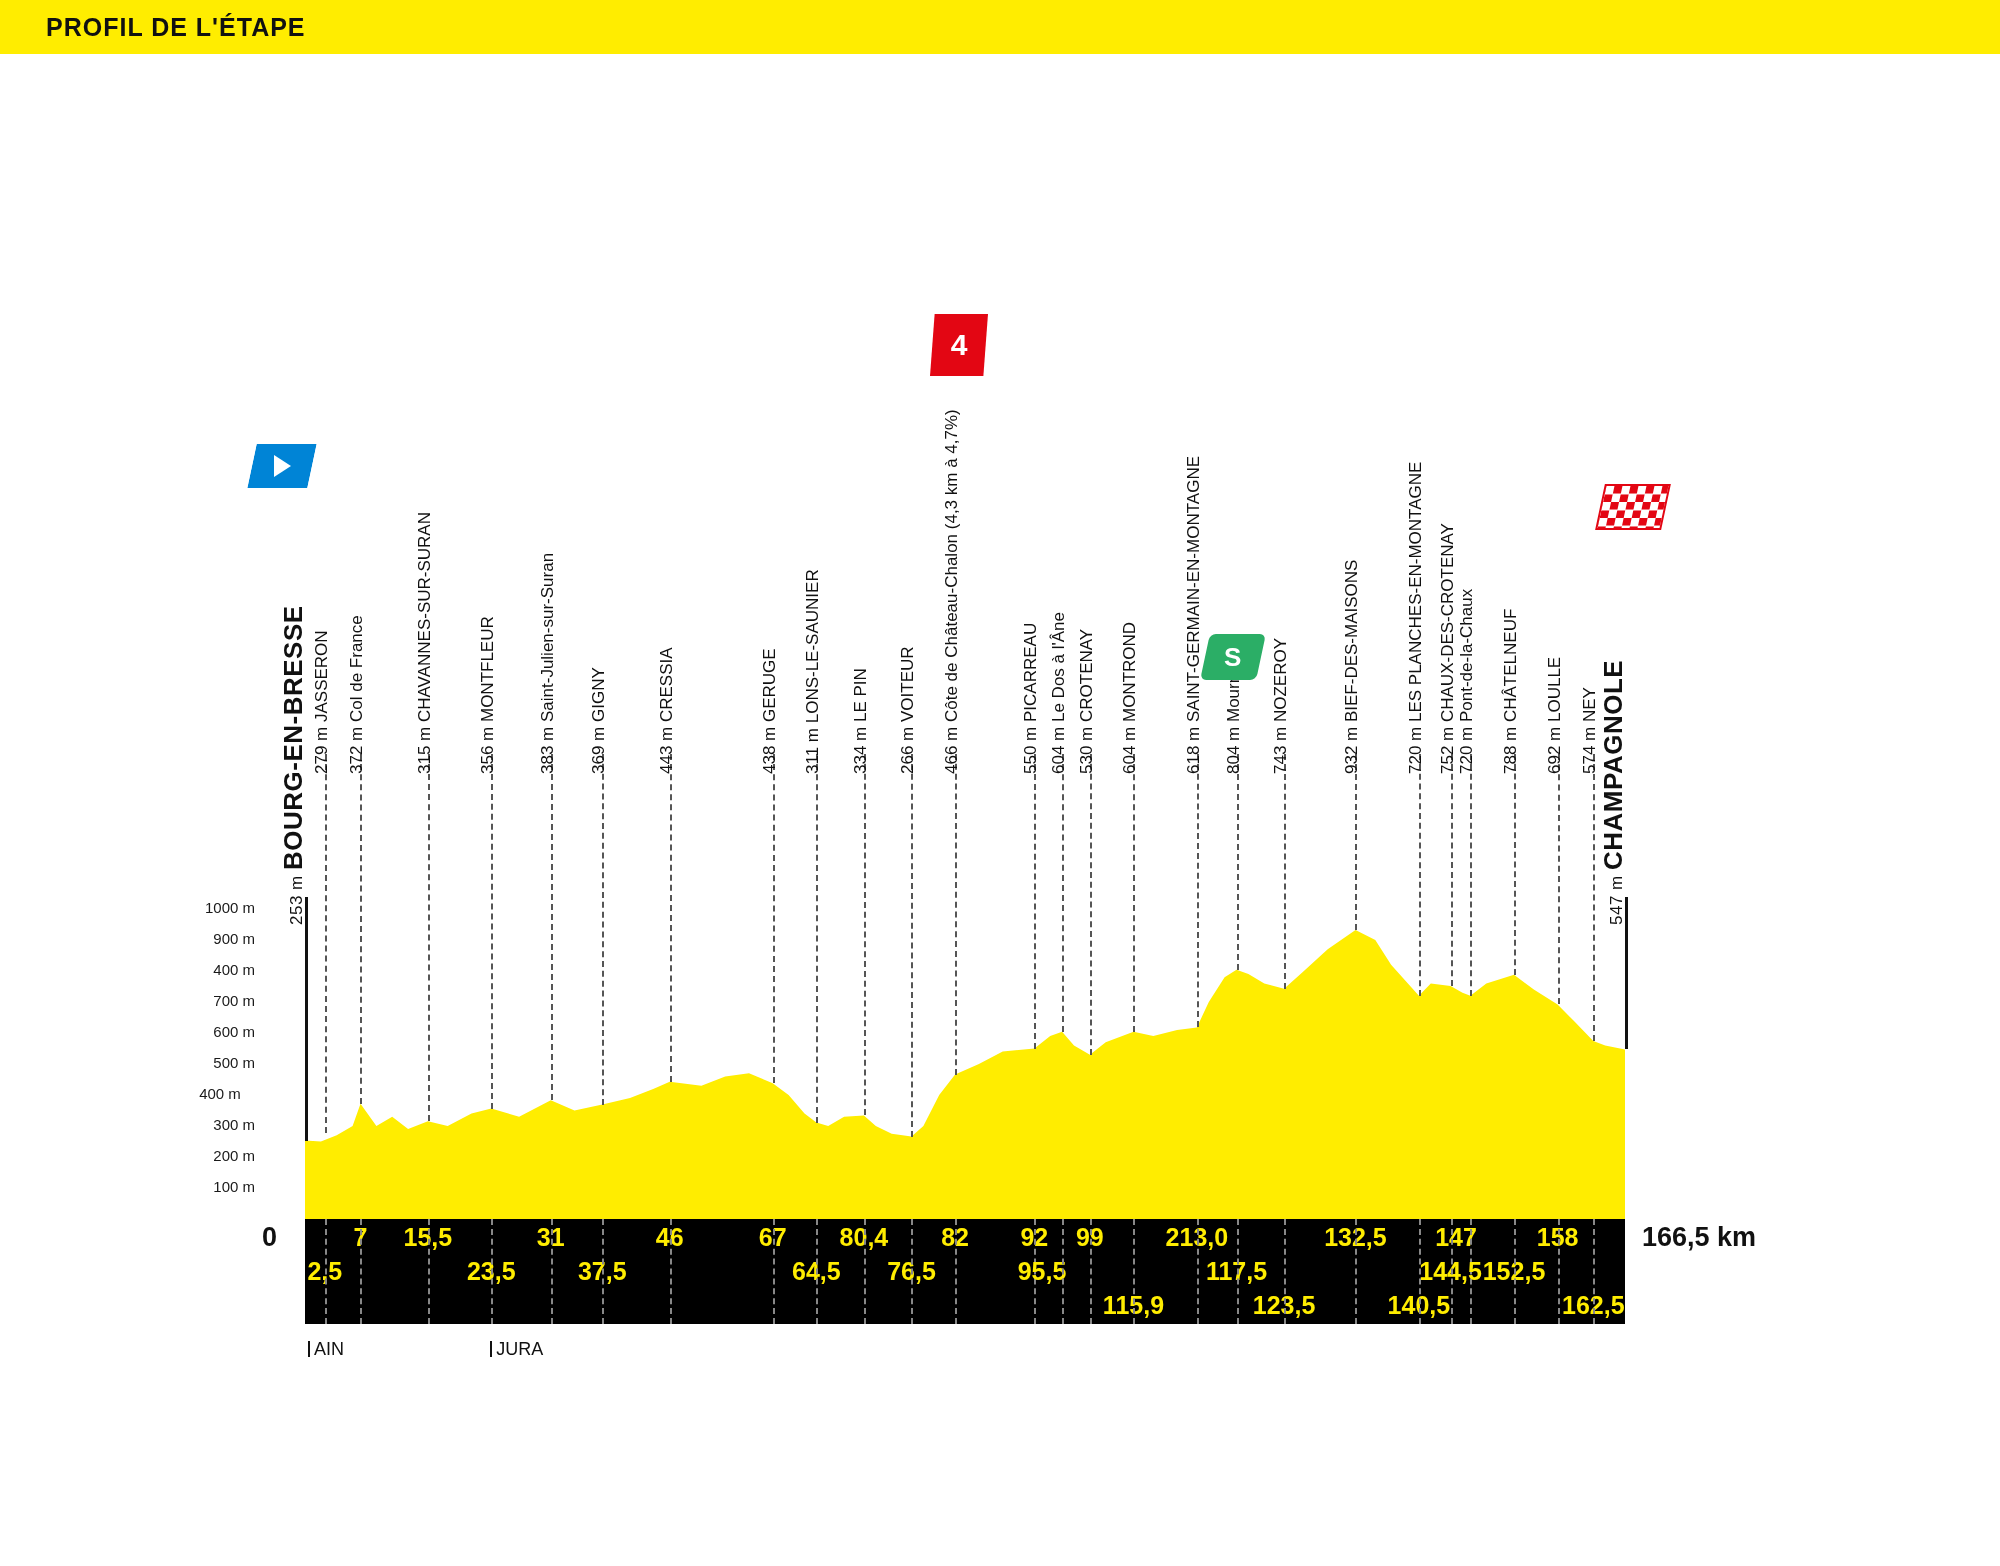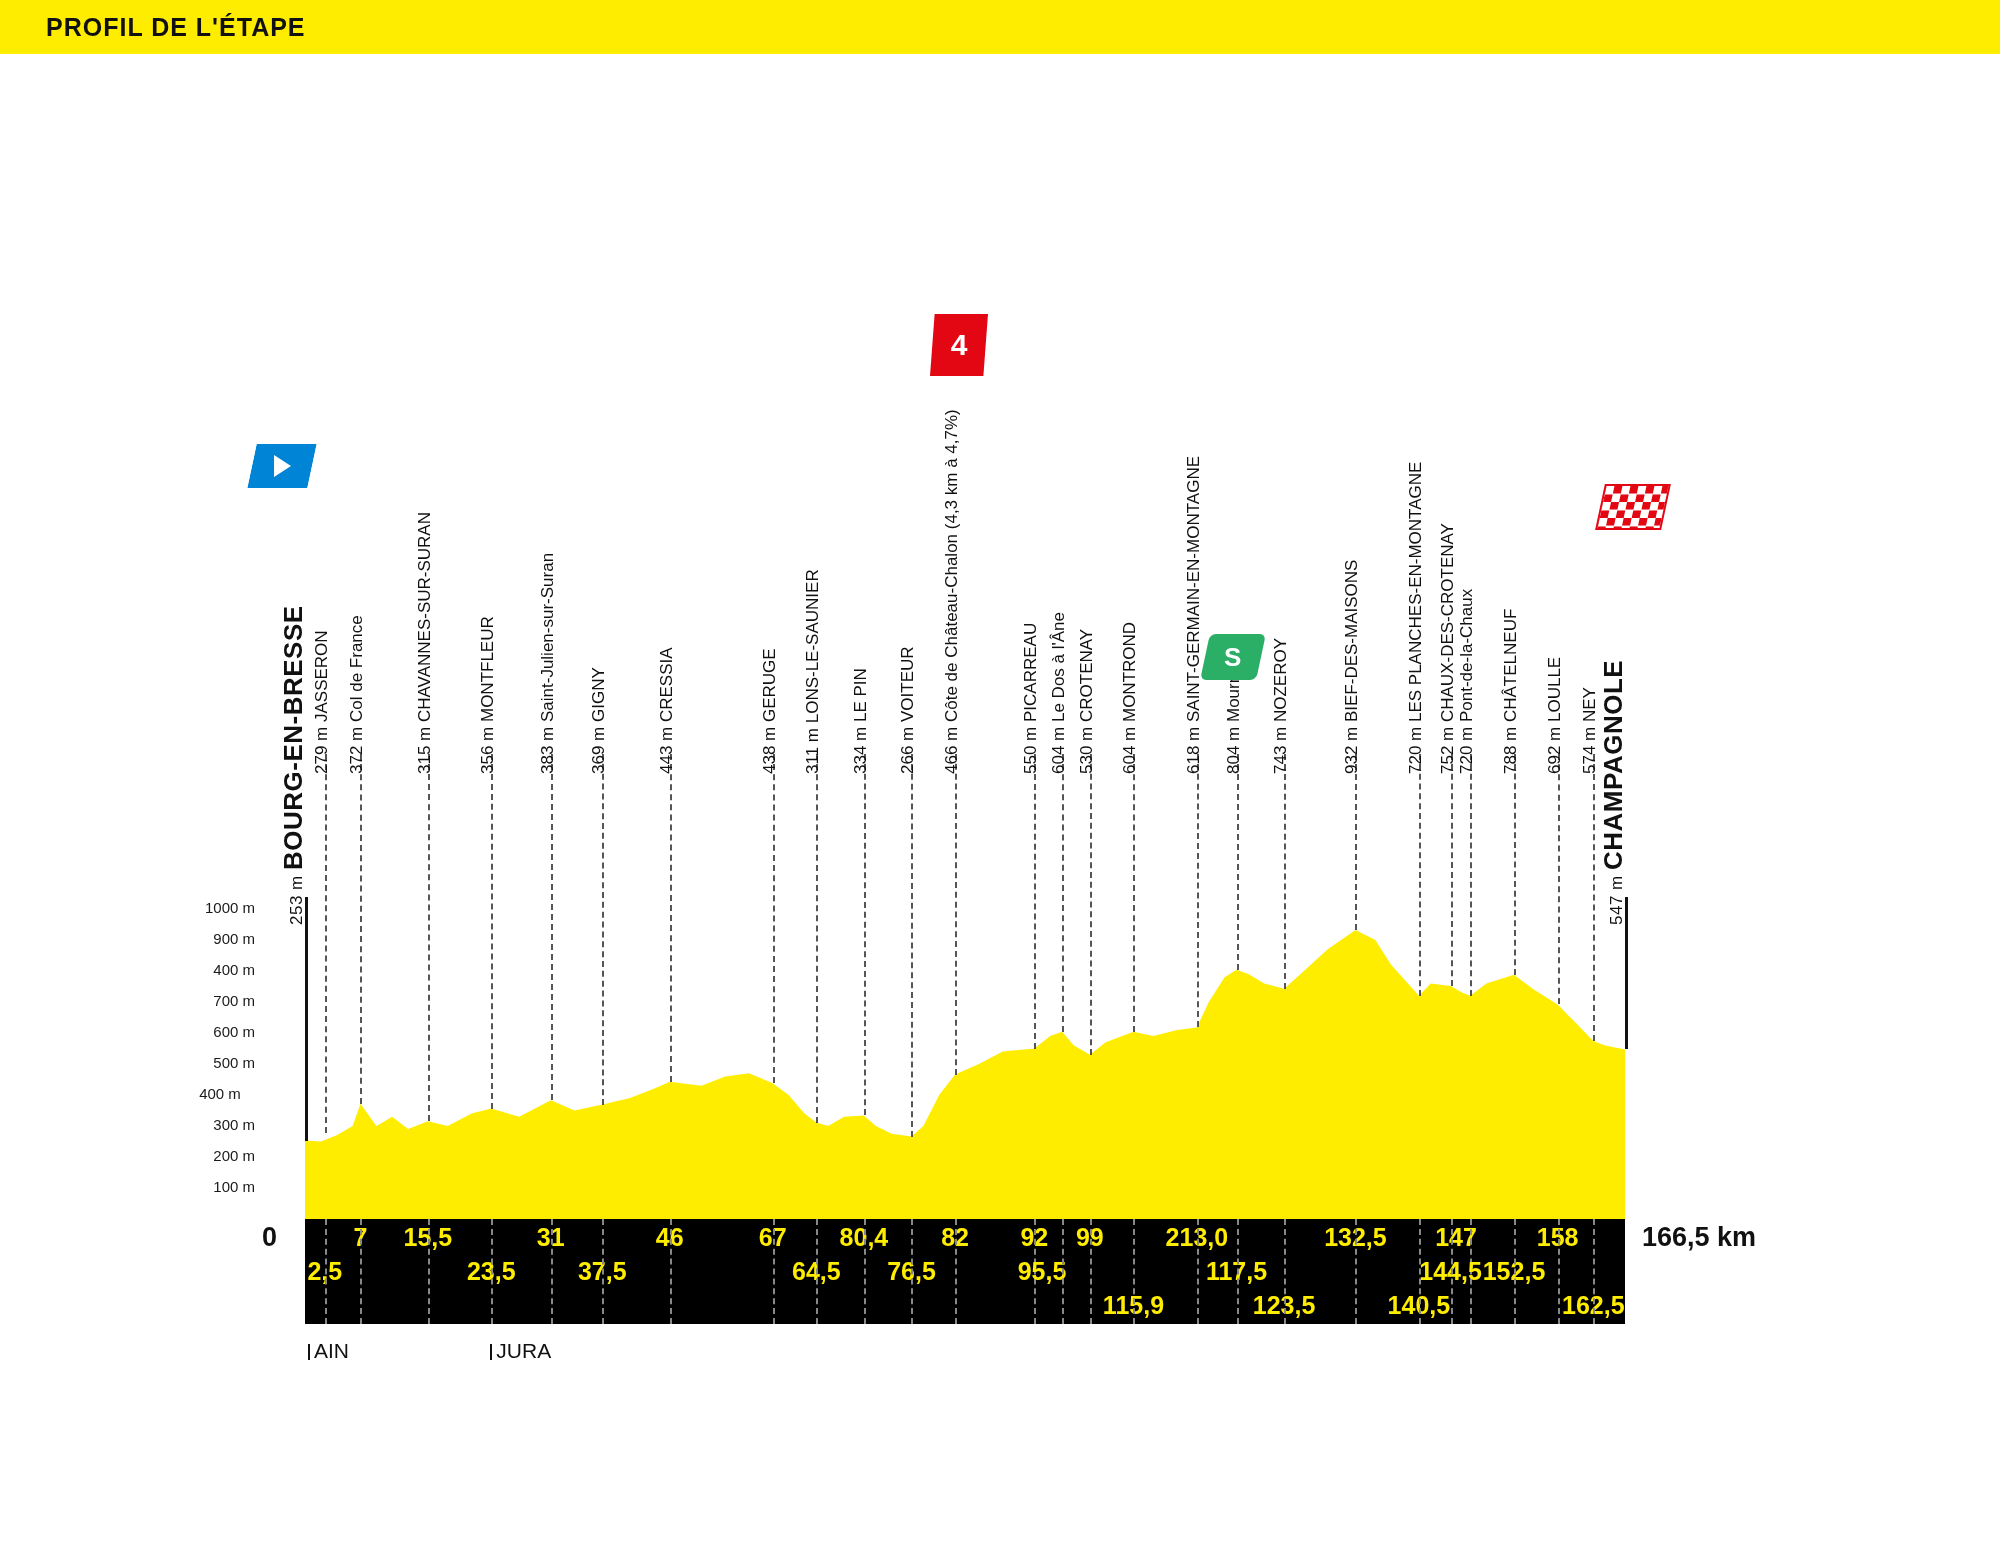--- a/index.html
+++ b/index.html
@@ -56,21 +56,21 @@
   }
   #zero{
     position:absolute;left:262px;top:1168px;font-weight:bold;font-size:27px;color:#111;
   }
   #total{
     position:absolute;left:1642px;top:1168px;font-weight:bold;font-size:27px;color:#111;white-space:nowrap;
   }
 
   
   .dept{
-    position:absolute;font-size:21px;color:#111;white-space:nowrap;
+    position:absolute;font-size:18px;color:#111;white-space:nowrap;
   }
   .dept .bar{display:inline-block;width:2px;height:16px;background:#111;vertical-align:-2px;margin-right:4px;}
 
   
   .marker{position:absolute;}
   .startflag{
     width:60px;height:44px;background:#0084D6;
     clip-path:polygon(0 0,100% 0,100% 100%,0 100%);
     transform:skewX(-12deg);
     display:flex;align-items:center;justify-content:center;

